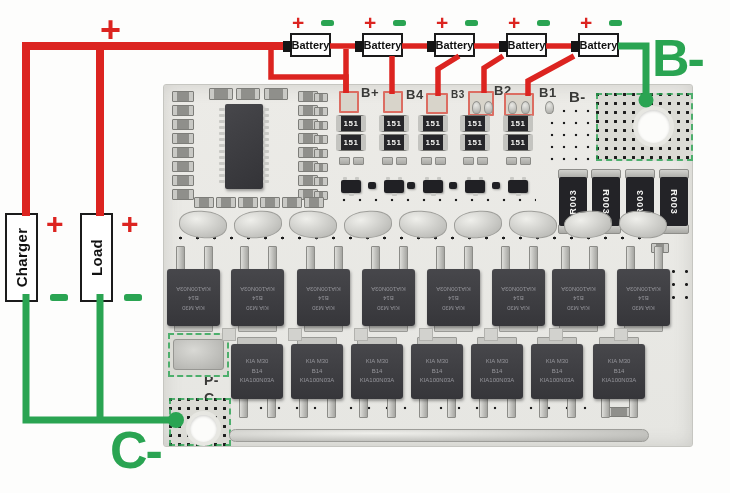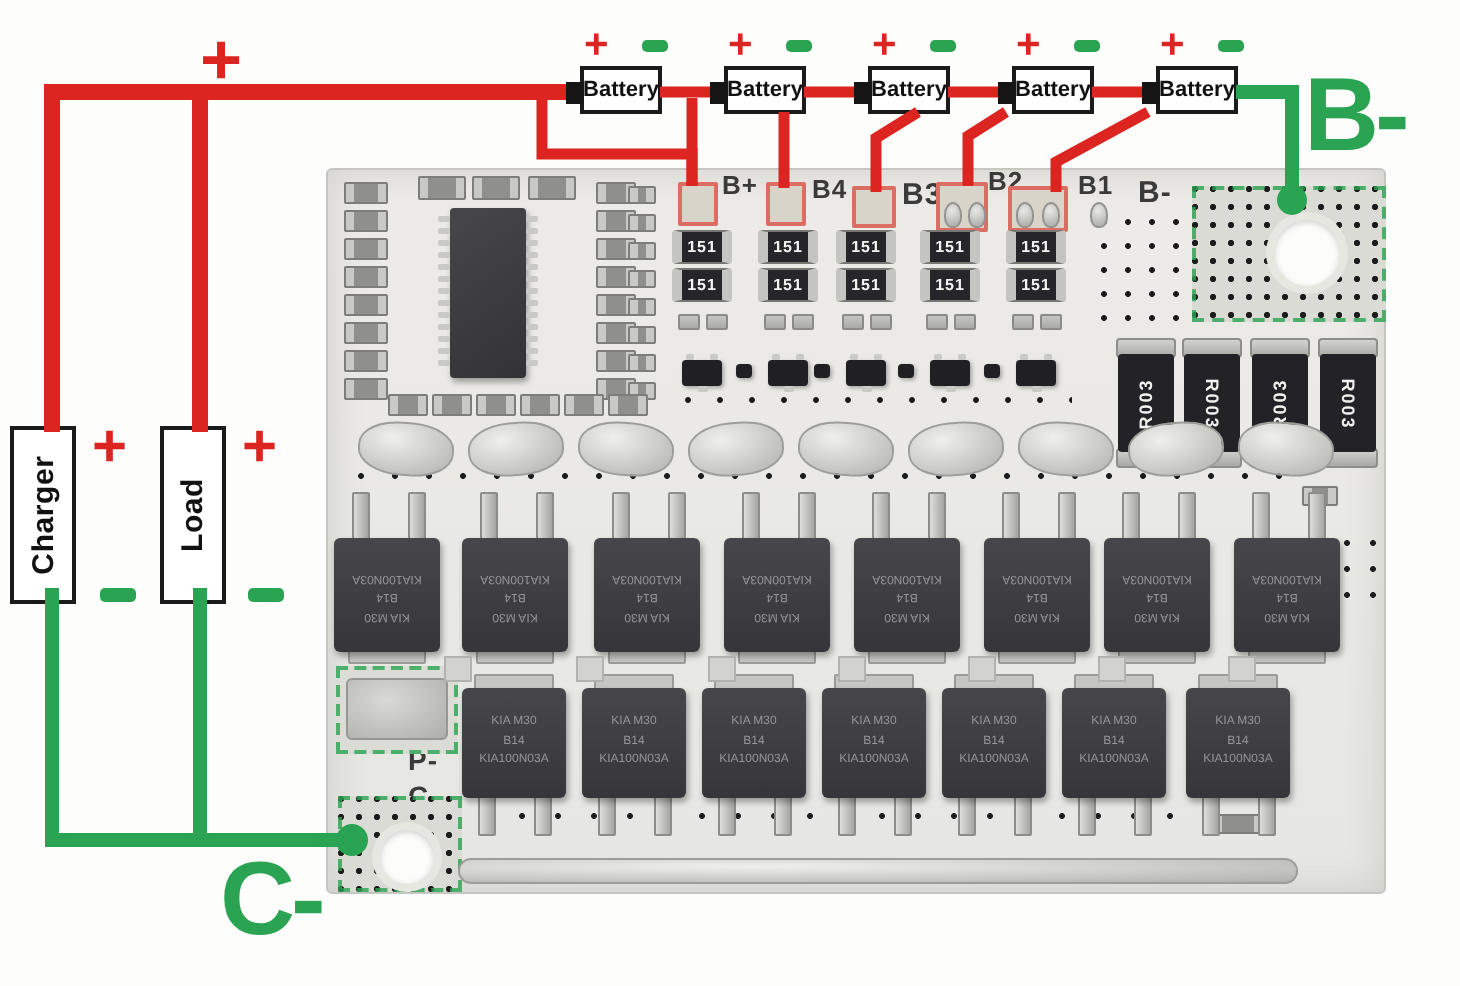--- a/index.html
+++ b/index.html
@@ -154,21 +154,21 @@
         <div class="pin" style="position: absolute; left: 99px; top: 83px; width: 6px; height: 3px;"></div>
         <div class="pin" style="position: absolute; left: 55px; top: 89px; width: 6px; height: 3px;"></div>
         <div class="pin" style="position: absolute; left: 99px; top: 89px; width: 6px; height: 3px;"></div>
         <div class="pin" style="position: absolute; left: 55px; top: 95px; width: 6px; height: 3px;"></div>
         <div class="pin" style="position: absolute; left: 99px; top: 95px; width: 6px; height: 3px;"></div>
         <div class="padR" style="position: absolute; left: 175px; top: 6px; width: 20px; height: 22px;"></div>
         <div class="silk" style="position: absolute; left: 197px; top: 1px; font-size: 13px;">B+</div>
         <div class="padR" style="position: absolute; left: 219px; top: 6px; width: 20px; height: 22px;"></div>
         <div class="silk" style="position: absolute; left: 242px; top: 3px; font-size: 13px;">B4</div>
         <div class="padR" style="position: absolute; left: 262px; top: 8px; width: 22px; height: 21px;"></div>
-        <div class="silk" style="position: absolute; left: 287px; top: 5px; font-size: 15px;">B3</div>
+        <div class="silk" style="position: absolute; left: 287px; top: 5px; font-size: 10px;">B3</div>
         <div class="padR" style="position: absolute; left: 304px; top: 6px; width: 26px; height: 25px;"></div>
         <div class="silk" style="position: absolute; left: 330px; top: -1px; font-size: 13px;">B2</div>
         <div class="padR" style="position: absolute; left: 340px; top: 8px; width: 30px; height: 23px;"></div>
         <div class="silk" style="position: absolute; left: 375px; top: 1px; font-size: 13px;">B1</div>
         <div class="cone" style="position: absolute; left: 308px; top: 16px;"></div>
         <div class="cone" style="position: absolute; left: 320px; top: 16px;"></div>
         <div class="cone" style="position: absolute; left: 344px; top: 16px;"></div>
         <div class="cone" style="position: absolute; left: 357px; top: 16px;"></div>
         <div class="cone" style="position: absolute; left: 381px; top: 16px;"></div>
         <div class="res151" style="position: absolute; left: 172px; top: 30px; width: 30px; height: 17px;">151</div>

